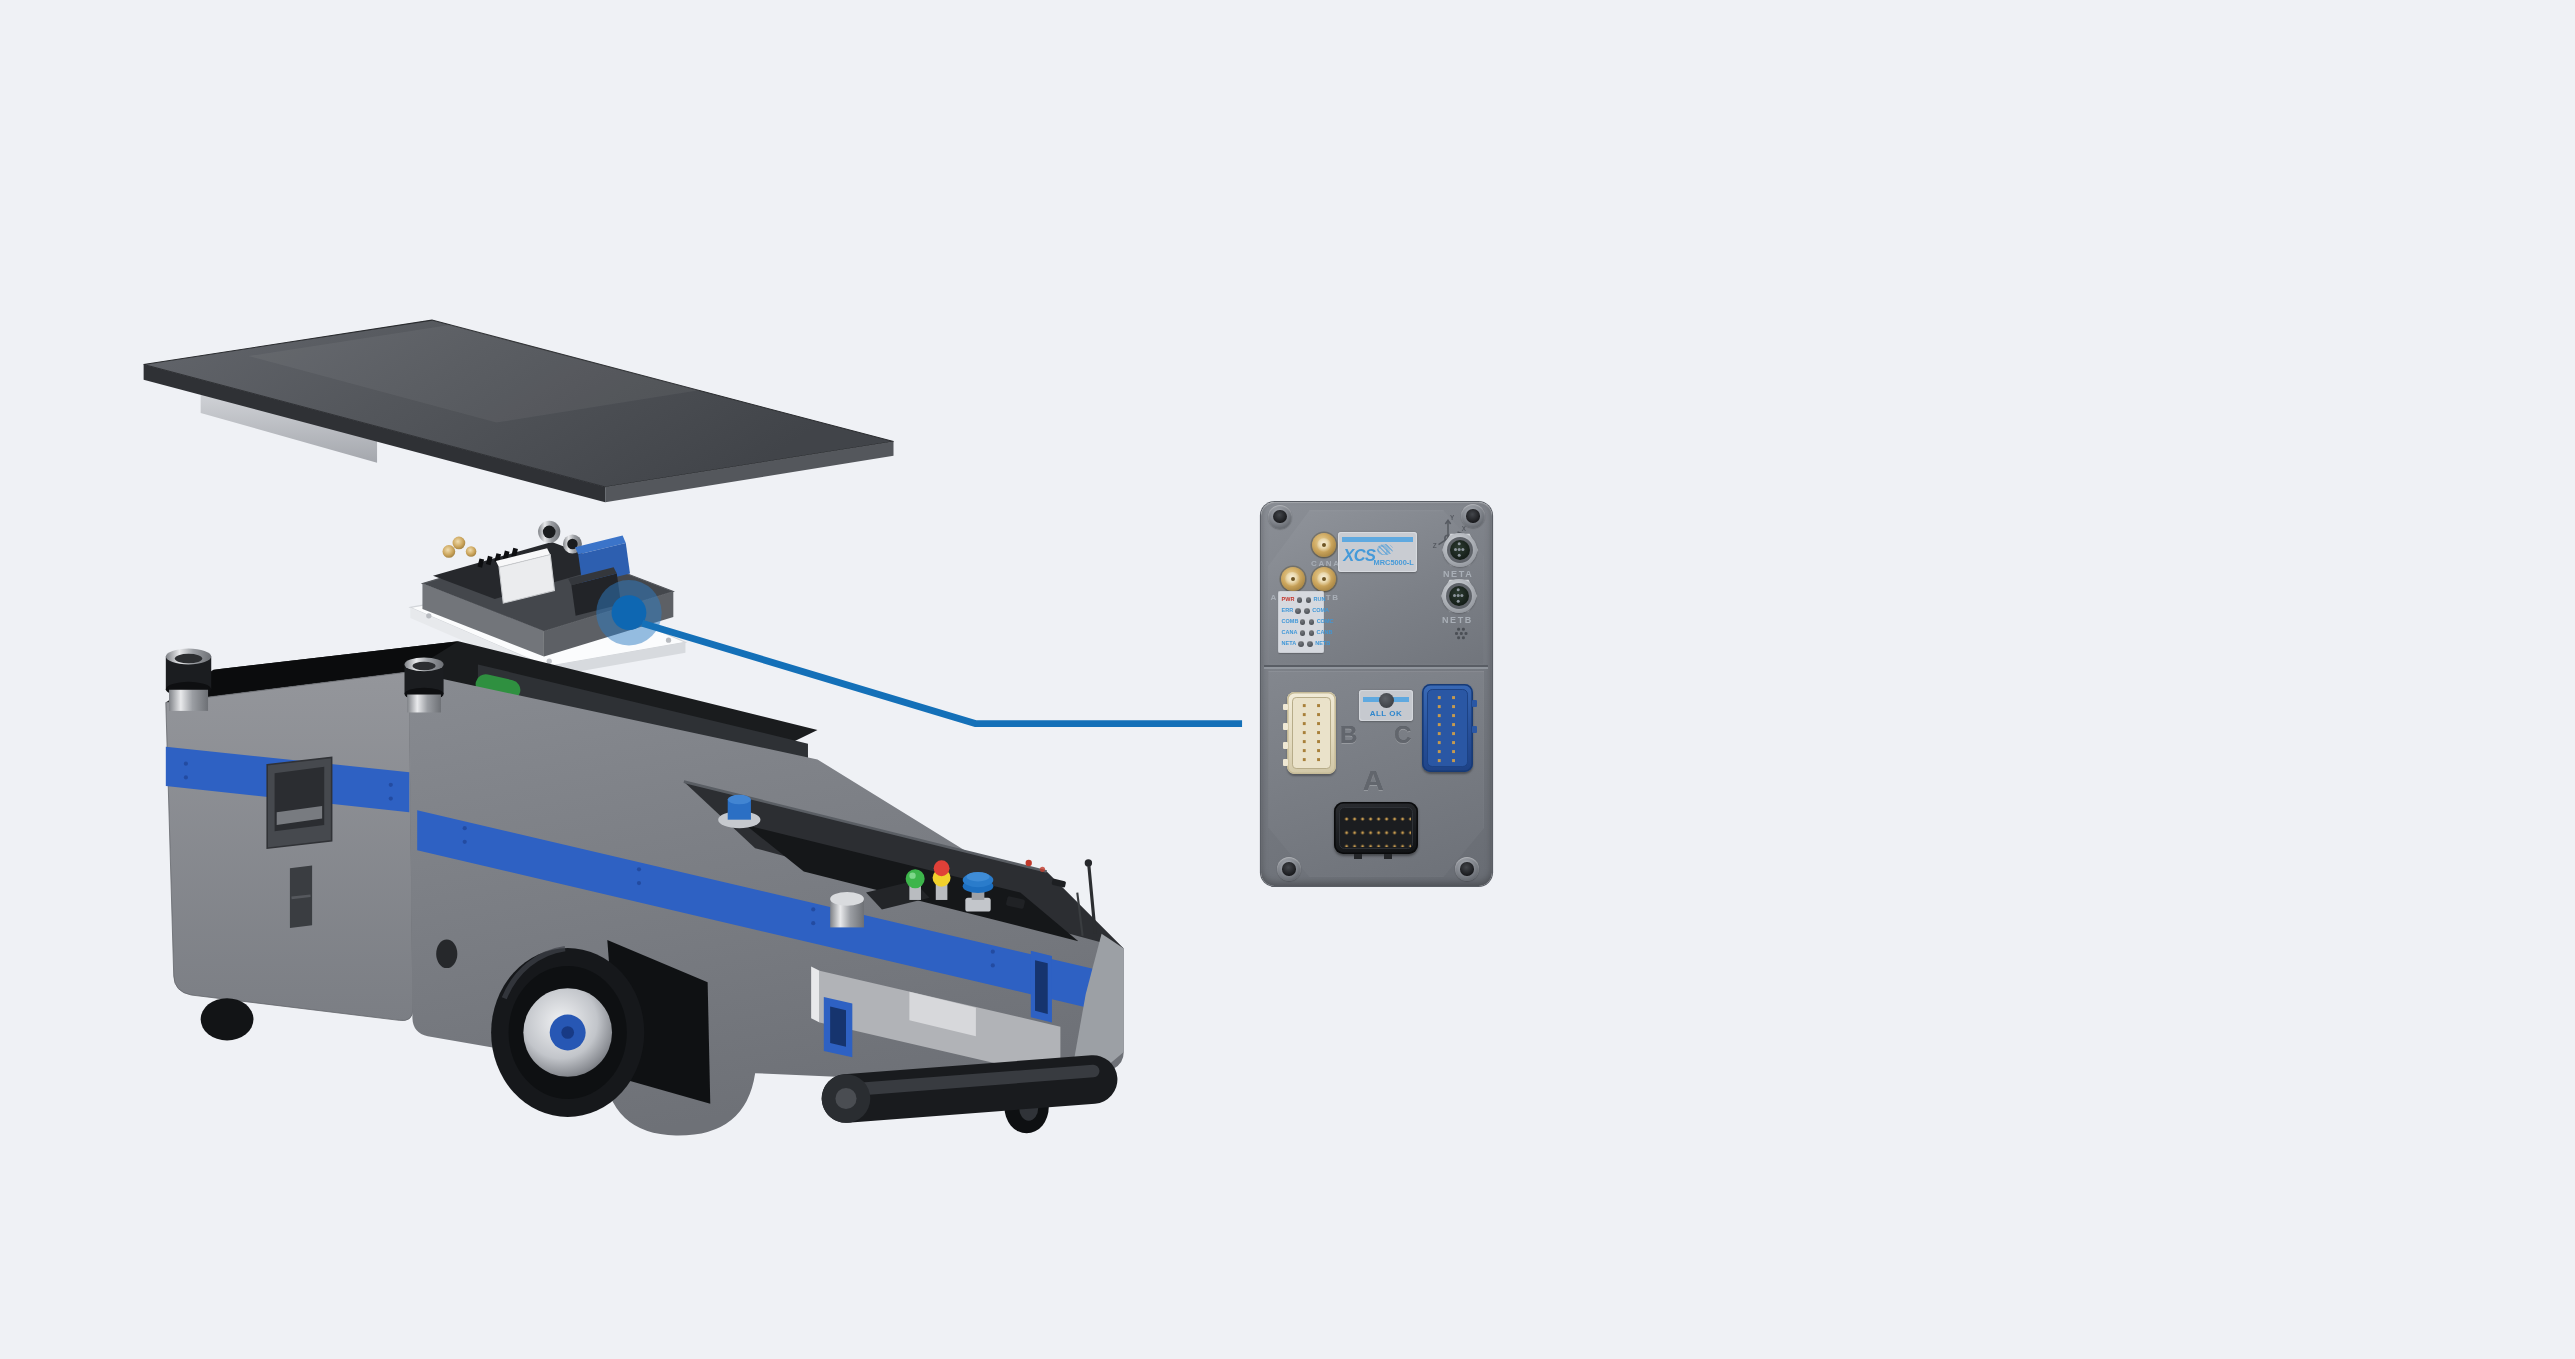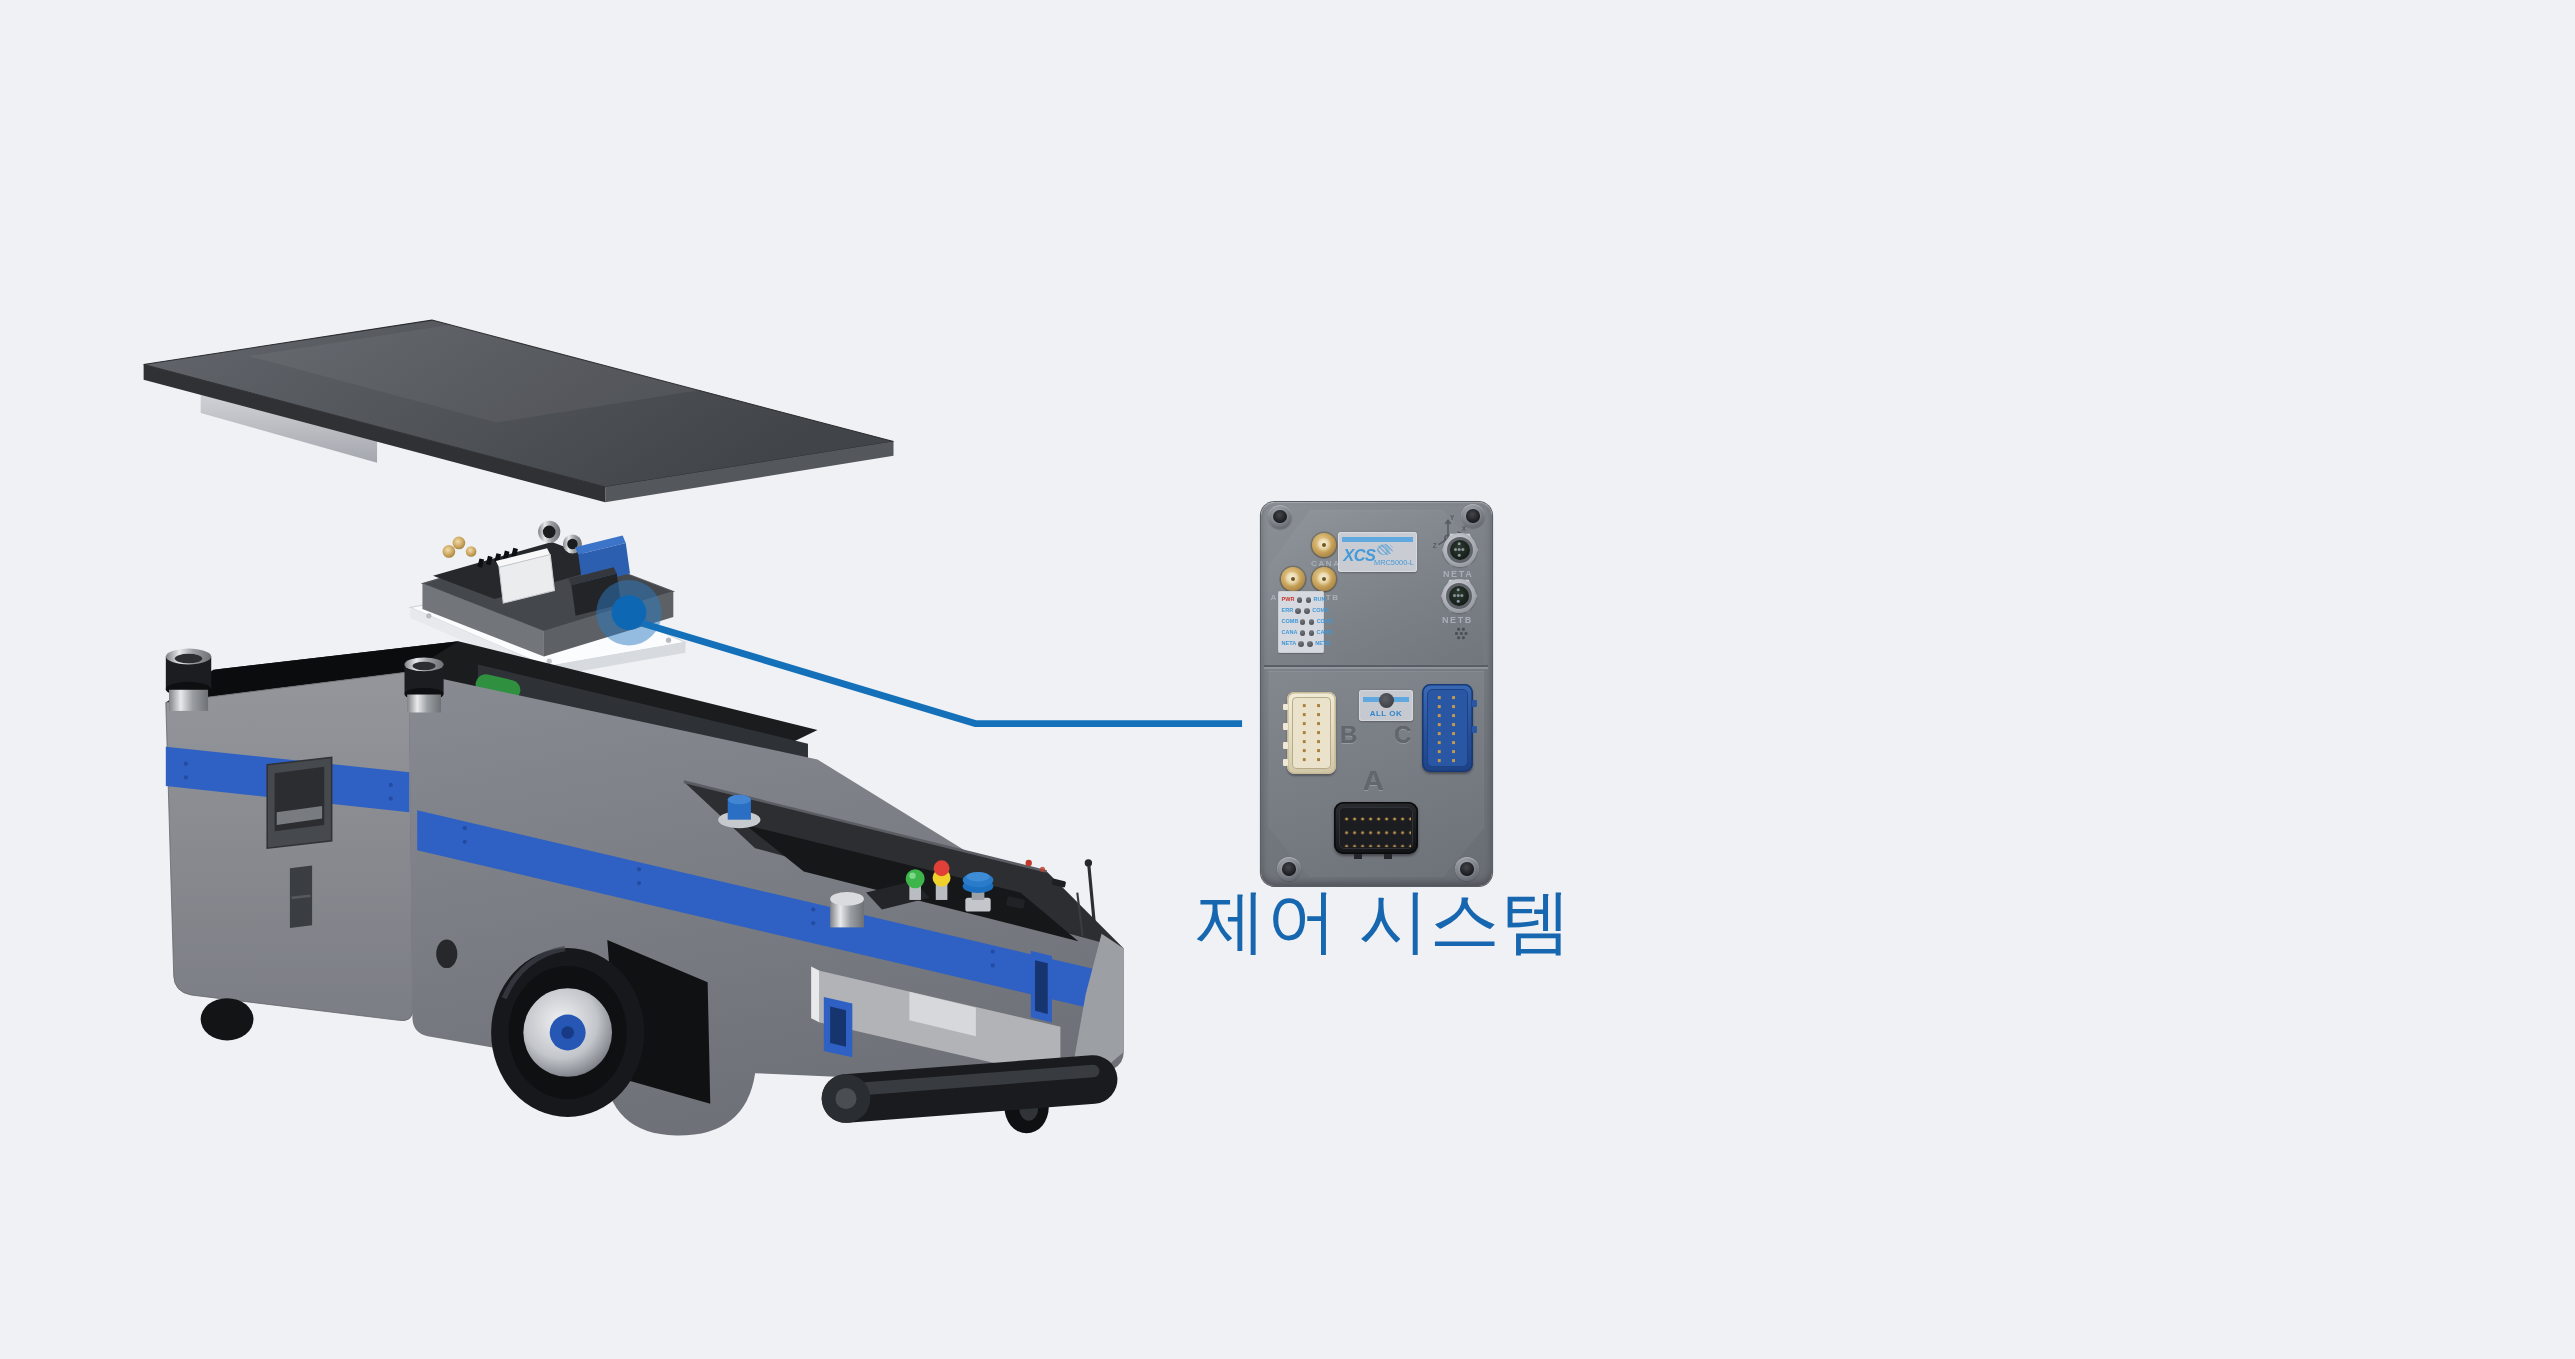--- a/index.html
+++ b/index.html
@@ -39,21 +39,21 @@
   .ant-label { position:absolute; font-size:8px; font-weight:700; letter-spacing:1.6px; color:#a9afb7; }
 
   .id-plate { position:absolute; left:77px; top:30px; width:79px; height:40px; border-radius:3.2px;
     background:#c9ccd2; box-shadow:inset 0 0 0 1.1px #d8dbe0, 0 0.5px 1.6px rgba(0,0,0,.25); overflow:hidden; }
   .id-stripe { position:absolute; left:4.2px; right:4.2px; top:4.8px; height:5.3px; background:#5fa9e0; }
   .brand { position:absolute; left:5.3px; top:13.7px; font-size:16.4px; font-weight:700; font-style:italic;
     color:#459ad9; letter-spacing:-0.5px; }
   .brand-globe { position:absolute; left:39px; top:11.6px; width:16px; height:11.6px; border-radius:50%;
     background:radial-gradient(circle at 35% 60%, rgba(69,154,217,.0) 30%, rgba(69,154,217,.55) 31%, rgba(69,154,217,.2) 60%, transparent 61%),
       repeating-linear-gradient(45deg, rgba(69,154,217,.65) 0 1.6px, transparent 1.6px 3.2px); opacity:.85; }
-  .model { position:absolute; right:3.2px; bottom:5.3px; font-size:7.4px; font-weight:400; color:#459ad9; letter-spacing:0; }
+  .model { position:absolute; right:3.2px; bottom:5.3px; font-size:7.4px; font-weight:700; color:#459ad9; letter-spacing:0; }
 
   .axis-icon { position:absolute; left:168px; top:10.6px; }
 
   .net-hex { position:absolute; width:38px; height:34px;
     clip-path:polygon(25% 2%, 75% 2%, 98% 50%, 75% 98%, 25% 98%, 2% 50%);
     background:linear-gradient(180deg,#dde0e4 0%,#aeb2b8 50%,#8d9198 100%); }
   .net-circ { position:absolute; width:34px; height:34px; border-radius:50%;
     background:radial-gradient(circle at 42% 35%, #d9dce0 0%, #b2b6bc 45%, #7f838a 100%);
     box-shadow:0 0.5px 1.6px rgba(0,0,0,.35); }
   .net-circ::before { content:""; position:absolute; inset:3.7px; border-radius:50%;
@@ -439,15 +439,14 @@
     <span class="emboss a">A</span>
 
     <div class="conn-a">
       <div class="inner"></div>
       <div class="pins"></div>
       <div class="foot" style="left:20px;"></div>
       <div class="foot" style="left:50px;"></div>
     </div>
   </div>
 
-  <div class="caption">제어 시스템</div>
 </div>
 
 
 </body></html>

